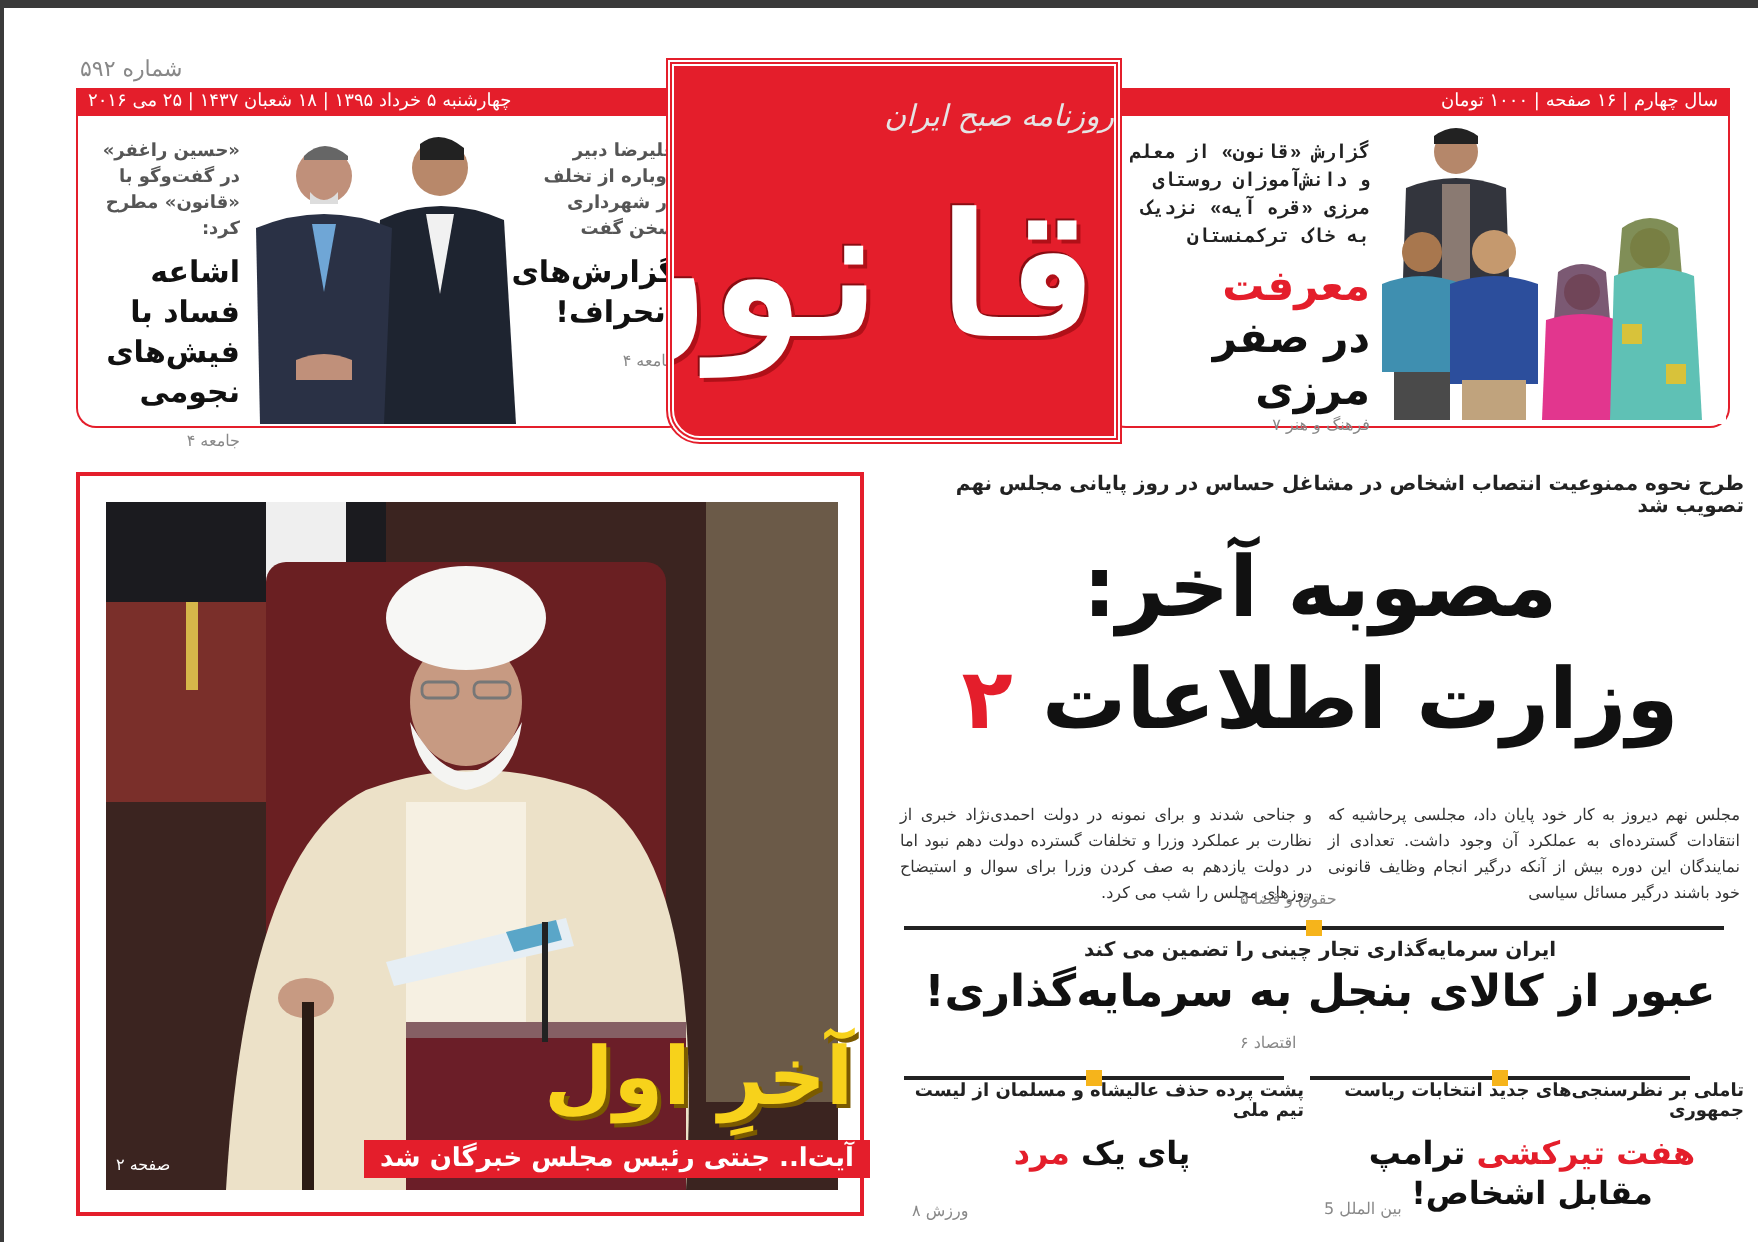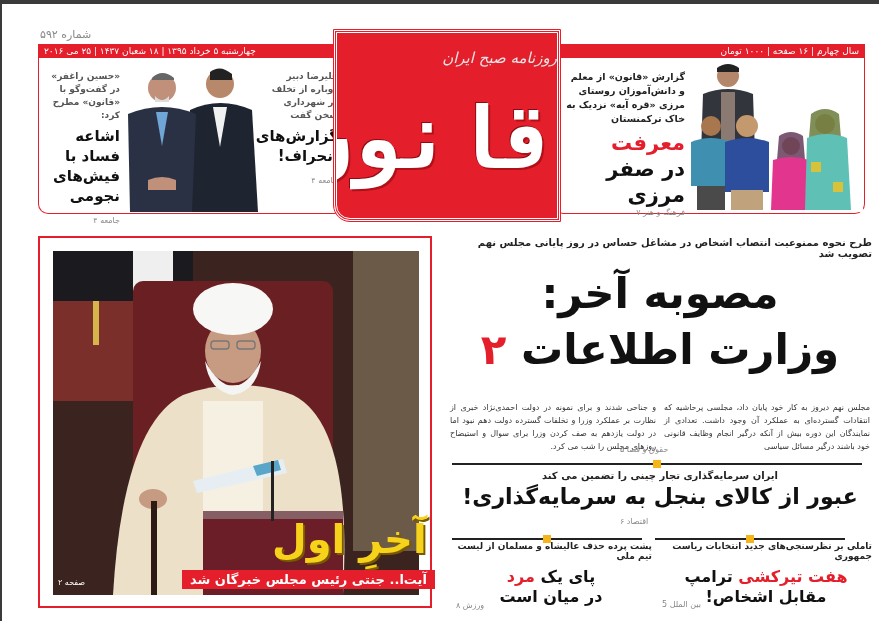--- a/index.html
+++ b/index.html
@@ -20,21 +20,21 @@
   .panel.right { left: 553px; width: 312px; }
 
   
   .logo { position: absolute; left: 334px; top: 30px; width: 226px; height: 191px; background: #e41e2b; border: 3px double #fff; outline: 1.5px solid #e41e2b; border-radius: 0 0 0 16px; overflow: hidden; }
   .logo .sub { position: absolute; top: 16px; left: 0; width: 100%; text-align: right; color: #e5e5e5; font-family: "DejaVu Serif", serif; font-style: italic; font-size: 15px; }
   .logo .main { position: absolute; top: 52px; left: 0; width: 100%; text-align: left; color: #fff; font-family: Liberation Mono, monospace; font-weight: bold; font-size: 86px; line-height: 120px; text-shadow: 2px 2px 0 #b01018, -1px -1px 0 #8a0c12; letter-spacing: -2px; }
 
   
   .kids-photo { position: absolute; left: 683px; top: 62px; width: 180px; height: 150px; }
   .kids-text { position: absolute; left: 563px; top: 70px; width: 122px; text-align: right; }
-  .kids-text .kicker { font-size: 9.5px; line-height: 14px; font-weight: bold; color: #222; }
+  .kids-text .kicker { font-size: 9.5px; line-height: 14px; font-weight: bold; color: #222; font-family: Liberation Mono, monospace; }
   .kids-text .red { font-size: 21px; font-weight: bold; color: #e41e2b; margin-top: 4px; line-height: 26px; }
   .kids-text .black { font-size: 21px; font-weight: bold; color: #111; line-height: 26px; }
   .kids-text .sec { font-size: 8px; color: #888; margin-top: 0; }
 
   
   .men-photo { position: absolute; left: 120px; top: 62px; width: 140px; height: 150px; }
   .lt1 { position: absolute; left: 262px; top: 70px; width: 76px; text-align: right; }
   .lt2 { position: absolute; left: 44px; top: 70px; width: 76px; text-align: right; }
   .lt .kicker { font-size: 9px; line-height: 13px; color: #555; font-weight: bold; }
   .lt .head { font-size: 15px; line-height: 20px; font-weight: bold; color: #111; margin-top: 4px; }
@@ -213,21 +213,20 @@
 </div>
 <div class="rule" style="left:655px; top:538px; width:190px;">
   <span class="dot" style="left:91px;"></span>
 </div>
 
 <div class="bl">
   <div class="k">پشت پرده حذف عالیشاه و مسلمان از لیست تیم ملی</div>
   <div class="h">
     <span>پای یک </span><span class="red">مرد</span>
   </div>
-  <div class="h" style="margin-top:0;">در میان است</div>
   <div class="sec">ورزش ۸</div>
 </div>
 
 <div class="br">
   <div class="k">تاملی بر نظرسنجی‌های جدید انتخابات ریاست جمهوری</div>
   <div class="h">
     <span class="red">هفت تیرکشی</span><span> ترامپ</span>
   </div>
   <div class="h" style="margin-top:0;">مقابل اشخاص!</div>
   <div class="sec">بین الملل 5</div>

